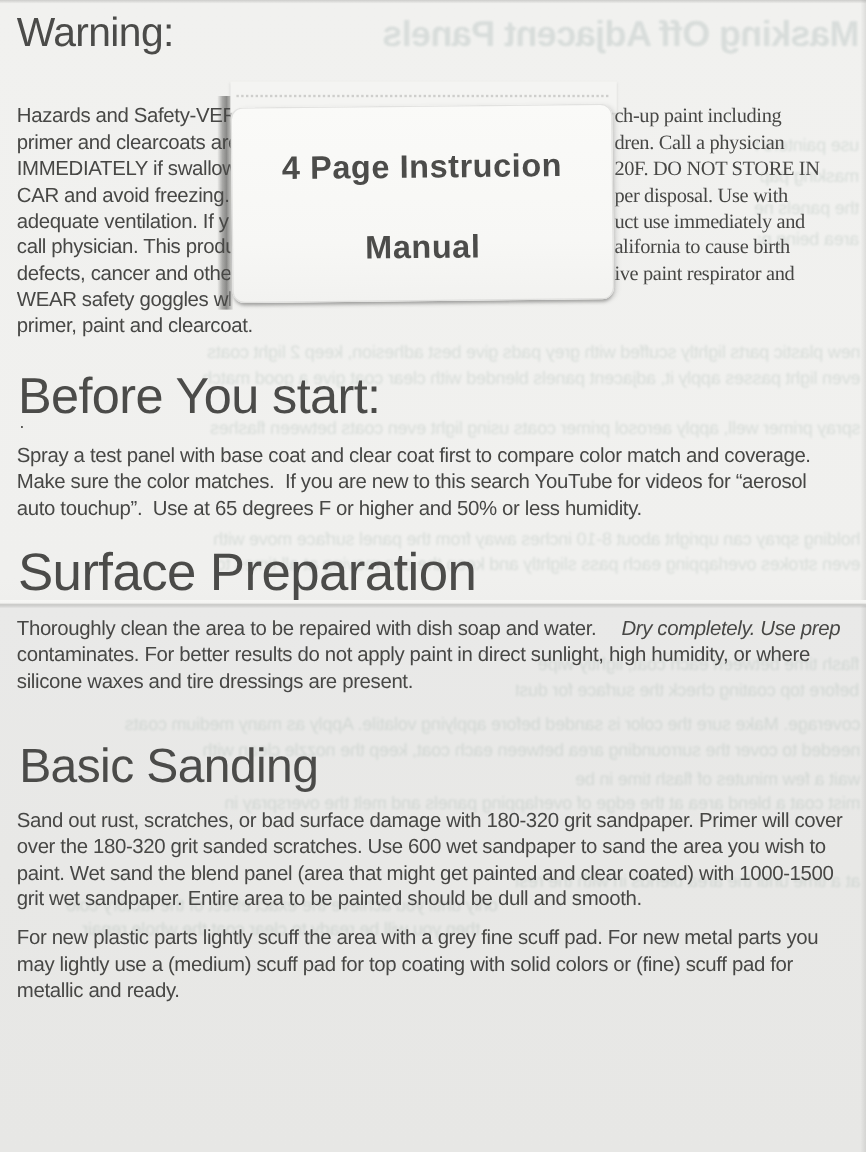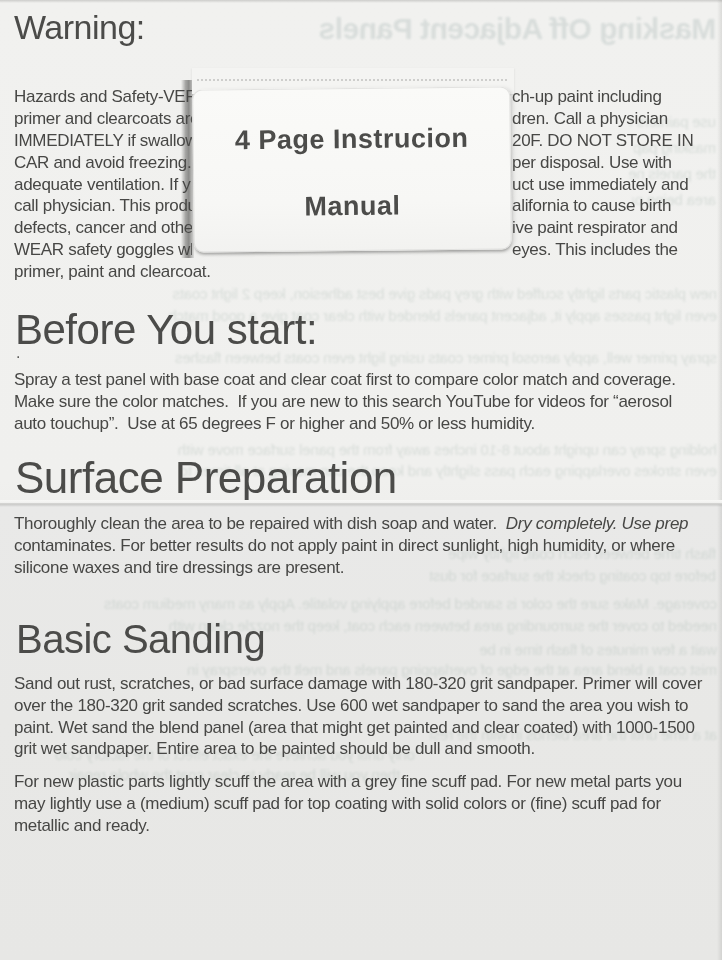--- a/index.html
+++ b/index.html
@@ -24,30 +24,30 @@
   }
   .h-warning{left:14px;top:10px;font-size:34px;text-align:center;}
   .h-before{left:15px;top:308px;font-size:42px;}
   .h-surface{left:15px;top:455px;font-size:44px;}
   .h-sanding{left:16px;top:618px;font-size:40px;}
 
   .warn-lines{position:absolute;left:14px;top:87px;width:700px;color:#474745;
     font-size:17px;letter-spacing:-0.3px;}
   .wline{position:relative;height:21.9px;white-space:nowrap;}
   .wl{display:inline-block;max-width:178px;overflow:hidden;white-space:nowrap;vertical-align:top;}
-  .wr{position:absolute;left:498px;top:0;white-space:nowrap;}
+  .wr{position:absolute;left:498px;top:0;white-space:nowrap;font-family:Liberation Serif, serif;}
   .wfull{white-space:nowrap;}
 
   .para{position:absolute;left:14px;color:#474745;font-size:17px;letter-spacing:-0.3px;}
   .para .pl{height:21.8px;white-space:pre;}
   .p-before{top:370px;}
   .p-surface{top:514px;}
   .p-sanding{top:674px;}
   .p-scuff{top:772px;}
-  .ital{font-style:italic;}
+  .ital{font-style:italic;margin-left:12px;}
   .stray-dot{position:absolute;left:16px;top:344px;color:#5a5a58;font-size:16px;}
 
   
   .ghost{position:absolute;transform:scaleX(-1);filter:blur(0.8px);
     color:#9fb0a8;opacity:.30;font-size:15px;white-space:nowrap;overflow:hidden;
     letter-spacing:-0.2px;}
   .ghost-heading{position:absolute;transform:scaleX(-1);filter:blur(1px);
     color:#d7dcda;font-weight:700;font-size:30px;white-space:nowrap;opacity:.95;
     letter-spacing:-0.5px;}
 
@@ -126,21 +126,20 @@
     <div class="wline">
       <span class="wl">call physician. This produ</span>
       <span class="wr">alifornia to cause birth</span>
     </div>
     <div class="wline">
       <span class="wl">defects, cancer and other</span>
       <span class="wr">ive paint respirator and</span>
     </div>
     <div class="wline">
       <span class="wl">WEAR safety goggles wh</span>
-      <span class="wr">eyes. This includes the</span>
     </div>
     <div class="wline wfull">primer, paint and clearcoat.</div>
   </div>
 
   <h1 class="heading h-before">Before You start:</h1>
   <div class="stray-dot">.</div>
   <div class="para p-before">
     <div class="pl">Spray a test panel with base coat and clear coat first to compare color match and coverage.</div>
     <div class="pl">Make sure the color matches.  If you are new to this search YouTube for videos for “aerosol</div>
     <div class="pl">auto touchup”.  Use at 65 degrees F or higher and 50% or less humidity.</div>

